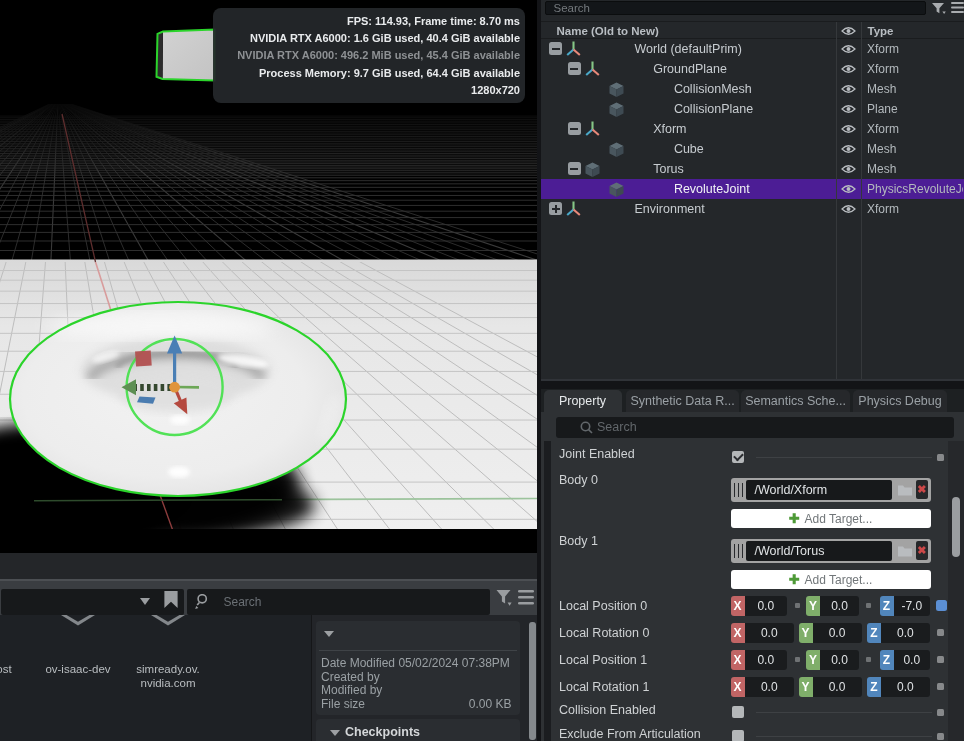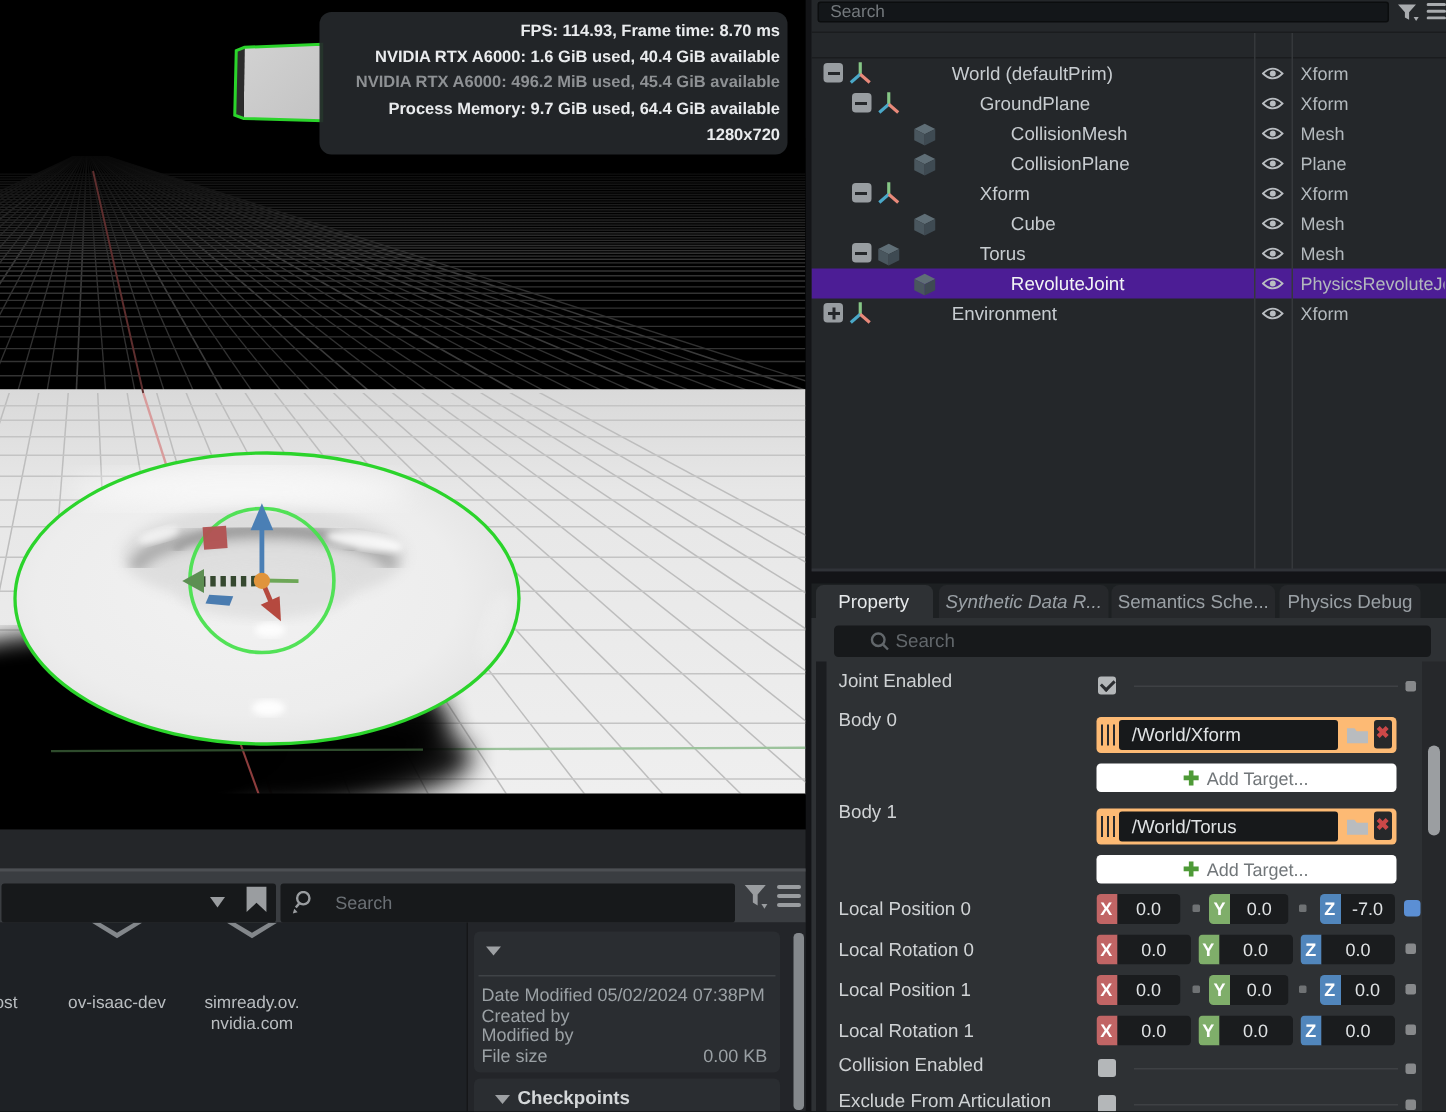--- a/index.html
+++ b/index.html
@@ -46,21 +46,21 @@
   #prop-groove{position:absolute;left:3px;top:29.5px;width:7px;height:300px;background:#1b1d20;}
   #prop-scroll{position:absolute;left:407px;top:29.5px;width:16px;height:300px;background:#26282b;}
   #prop-thumb{position:absolute;left:4px;top:56px;width:8px;height:60px;background:#9b9ea1;border-radius:4px;}
   .plabel{position:absolute;left:18px;font-size:12.5px;color:#cfd2d4;white-space:nowrap;}
   .pcheck{position:absolute;left:190.5px;width:12px;height:12px;background:#b4b7b9;border-radius:2px;}
   .pcheck.on:before{content:"";position:absolute;left:2px;top:2.5px;width:7px;height:4px;
       border-left:2px solid #2b2d30;border-bottom:2px solid #2b2d30;transform:rotate(-45deg);}
   .pline{position:absolute;left:214.5px;width:176px;height:1px;background:#3e4144;}
   .inddot{position:absolute;width:7px;height:7px;background:#87898b;border-radius:1.5px;}
   .inddot.big{width:11px;height:11px;background:#5b8fd4;border-radius:2.5px;}
-  .relw{position:absolute;left:189.5px;width:200px;height:24px;background:#fdba74;border-radius:3px;}
+  .relw{position:absolute;left:189.5px;width:200px;height:24px;background:#a3a3a3;border-radius:3px;}
   .relw .grip{position:absolute;left:3.5px;top:5px;width:10px;height:14px;
       background:repeating-linear-gradient(90deg,#282a2d 0 1.5px,transparent 1.5px 4px);}
   .relw .fld{position:absolute;left:15px;top:2px;width:146px;height:20px;background:#17191b;border-radius:2px;
       color:#e0e3e5;font-size:12.5px;line-height:20px;padding-left:9px;white-space:nowrap;}
   .relw .folder{position:absolute;left:166px;top:4px;width:16px;height:16px;}
   .relw .xbtn{position:absolute;left:185px;top:2.5px;width:12.5px;height:19px;background:#26282a;border-radius:2px;
       color:#cc4848;font-size:11px;font-weight:bold;text-align:center;line-height:19px;}
   .addbtn{position:absolute;left:189.5px;width:200px;height:19px;background:#ffffff;border-radius:3px;
       text-align:center;color:#717679;font-size:12px;line-height:19px;}
   .addbtn .plus{color:#4e9a37;font-weight:bold;margin-right:5px;font-size:13px;}
@@ -357,20 +357,28 @@
     <svg class="abs" style="left:389px;top:1.5px" width="17" height="13" viewBox="0 0 17 13">
       <path d="M2 1 h12 l-4.6 5.2 v5 l-2.8 -1.6 v-3.4 Z" fill="#a9acaf"></path>
       <path d="M12.4 9.4 l3.4 0 l-1.7 2.6 Z" fill="#a9acaf"></path>
     </svg>
     <svg class="abs" style="left:410px;top:2px" width="13" height="11" viewBox="0 0 13 11">
       <rect x="0" y="0" width="13" height="2" rx="1" fill="#a9acaf"></rect>
       <rect x="0" y="4.5" width="13" height="2" rx="1" fill="#a9acaf"></rect>
       <rect x="0" y="9" width="13" height="2" rx="1" fill="#a9acaf"></rect>
     </svg>
     <div class="abs hline" style="left:0;top:20.5px;width:423px;"></div>
+    <div class="abs" id="stage-header">
+      <span style="left:15.5px">Name (Old to New)</span>
+      <span style="left:326.5px">Type</span>
+      <svg class="eye" style="left:299.5px;top:4px" width="15" height="10" viewBox="0 0 15 10">
+        <path d="M1 5 Q7.5 -1.5 14 5 Q7.5 11.5 1 5 Z" fill="none" stroke="#b9bdc1" stroke-width="1.2"></path>
+        <circle cx="7.5" cy="5" r="2" fill="#b9bdc1"></circle>
+      </svg>
+    </div>
     <div class="abs hline" style="left:0;top:38px;width:423px;"></div>
     <div class="abs" id="stage-tree">
         <div class="srow" style="top: 0px;">
           <div class="ebox" style="left:8px"></div>
           <svg class="icon16" style="left:24px;top:1.5px" viewBox="0 0 17 17">
     <line x1="8.5" y1="9.5" x2="8.5" y2="1.5" stroke="#86c786" stroke-width="2.1"></line>
     <line x1="8.5" y1="9.5" x2="2.2" y2="15" stroke="#4aa8c8" stroke-width="2.1"></line>
     <line x1="8.5" y1="9.5" x2="14.8" y2="15" stroke="#e8897a" stroke-width="2.1"></line>
           </svg>
           <span class="nm" style="left:49.5px">World (defaultPrim)</span>
@@ -490,21 +498,21 @@
         </div>
       </div>
     <div class="abs vline" style="left:294.5px;top:21.5px;height:358px;"></div>
     <div class="abs vline" style="left:319.5px;top:21.5px;height:358px;"></div>
     <div class="abs" style="left:0;top:379px;width:423px;height:2px;background:#303338;"></div>
   </div>
 
   <div class="abs" id="prop">
     <div class="abs" id="prop-tabs">
         <div class="tab active" style="left: 2.5px; width: 78px;">Property</div>
-        <div class="tab" style="left: 85px; width: 113px; font-style: italic;">Synthetic Data R...</div>
+        <div class="tab" style="left: 85px; width: 113px;">Synthetic Data R...</div>
         <div class="tab" style="left: 200px; width: 109px;">Semantics Sche...</div>
         <div class="tab" style="left: 312px; width: 94px;">Physics Debug</div>
       </div>
     <div class="abs" id="prop-body">
       <div id="prop-search">
         <svg style="position:absolute;left:24px;top:4px" width="13" height="13" viewBox="0 0 13 13">
           <circle cx="5.5" cy="5.5" r="4.2" fill="none" stroke="#62676b" stroke-width="1.6"></circle>
           <line x1="8.6" y1="8.6" x2="12" y2="12" stroke="#62676b" stroke-width="1.6"></line>
         </svg>
         <span class="ph">Search</span>

